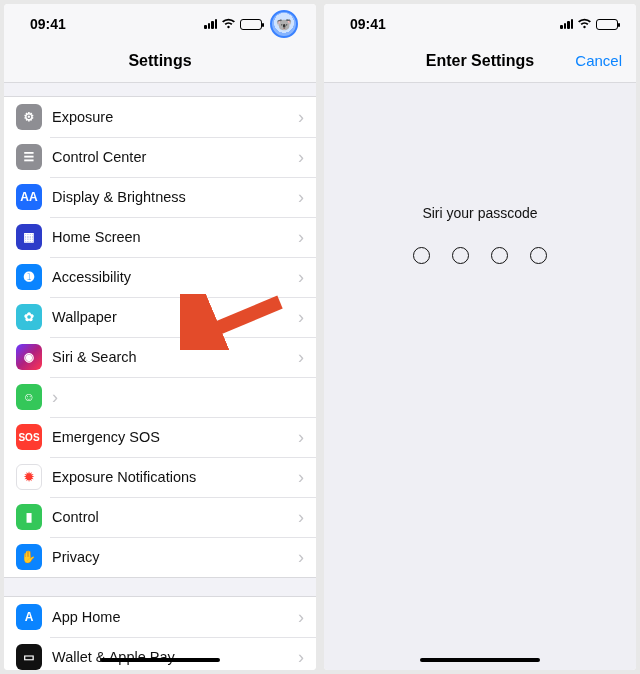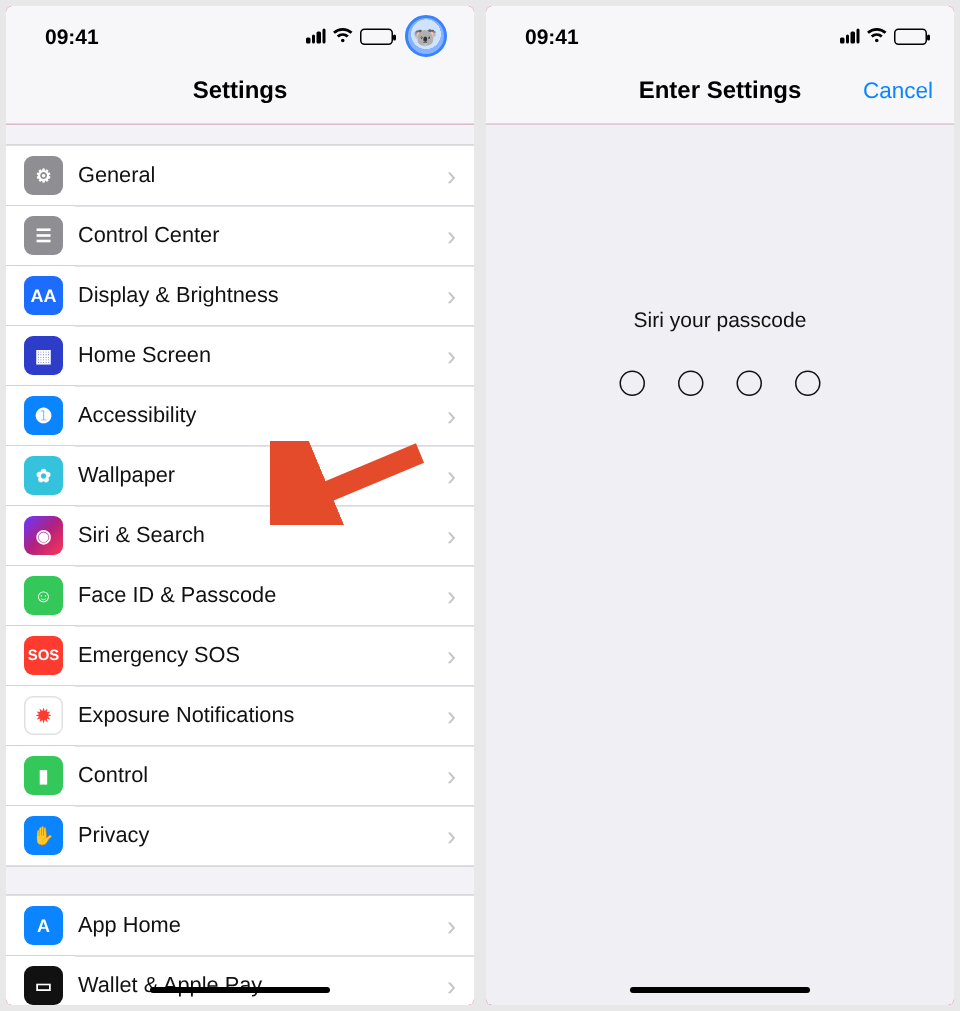--- a/index.html
+++ b/index.html
@@ -7,21 +7,21 @@
     font-family: -apple-system, BlinkMacSystemFont, "Helvetica Neue", Arial, sans-serif;
     background: #e8e8e8;
     width: 640px;
     height: 674px;
     overflow: hidden;
     display: flex;
     gap: 8px;
     padding: 4px;
   }
   .phone {
-    background: #be185d;
+    background: #ffffff;
     width: 312px;
     height: 666px;
     border-radius: 4px;
     position: relative;
     overflow: hidden;
     display: flex;
     flex-direction: column;
   }
   .status-bar {
     height: 40px;
@@ -130,21 +130,21 @@
       <span class="avatar-badge">🐨</span>
     </div>
   </div>
   <div class="nav-header">
     <span>Settings</span>
   </div>
   <div class="list" id="settings-list">
       <div class="group-gap first"></div>
       <div class="row">
         <span class="icon general">⚙︎</span>
-        <span class="label">General</span>
+        <span class="label">Exposure</span>
         <span class="chev">›</span>
       </div>
       <div class="row">
         <span class="icon control">☰</span>
         <span class="label">Control Center</span>
         <span class="chev">›</span>
       </div>
       <div class="row">
         <span class="icon display">AA</span>
         <span class="label">Display &amp; Brightness</span>
@@ -165,21 +165,20 @@
         <span class="label">Wallpaper</span>
         <span class="chev">›</span>
       </div>
       <div class="row">
         <span class="icon siri">◉</span>
         <span class="label">Siri &amp; Search</span>
         <span class="chev">›</span>
       </div>
       <div class="row">
         <span class="icon faceid">☺</span>
-        <span class="label">Face ID &amp; Passcode</span>
         <span class="chev">›</span>
       </div>
       <div class="row">
         <span class="icon sos">SOS</span>
         <span class="label">Emergency SOS</span>
         <span class="chev">›</span>
       </div>
       <div class="row">
         <span class="icon exposure">✹</span>
         <span class="label">Exposure Notifications</span>

